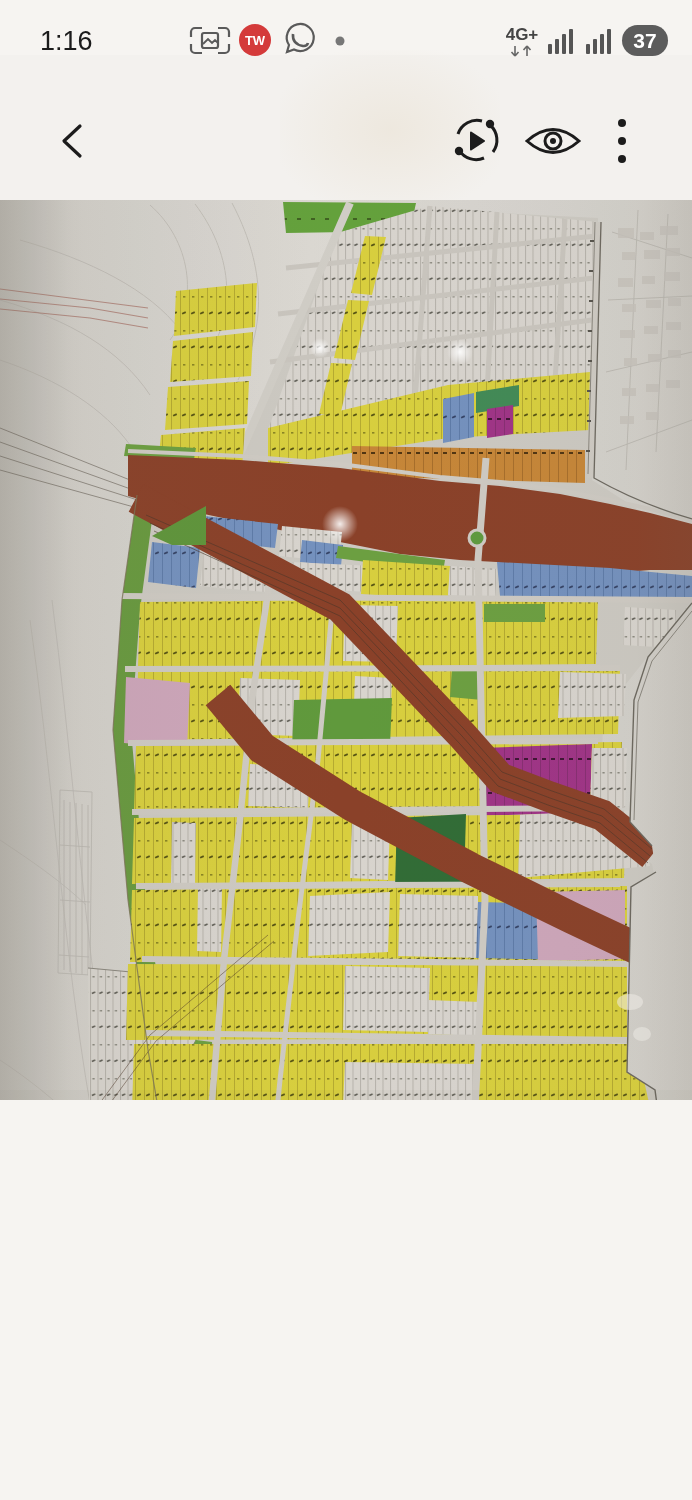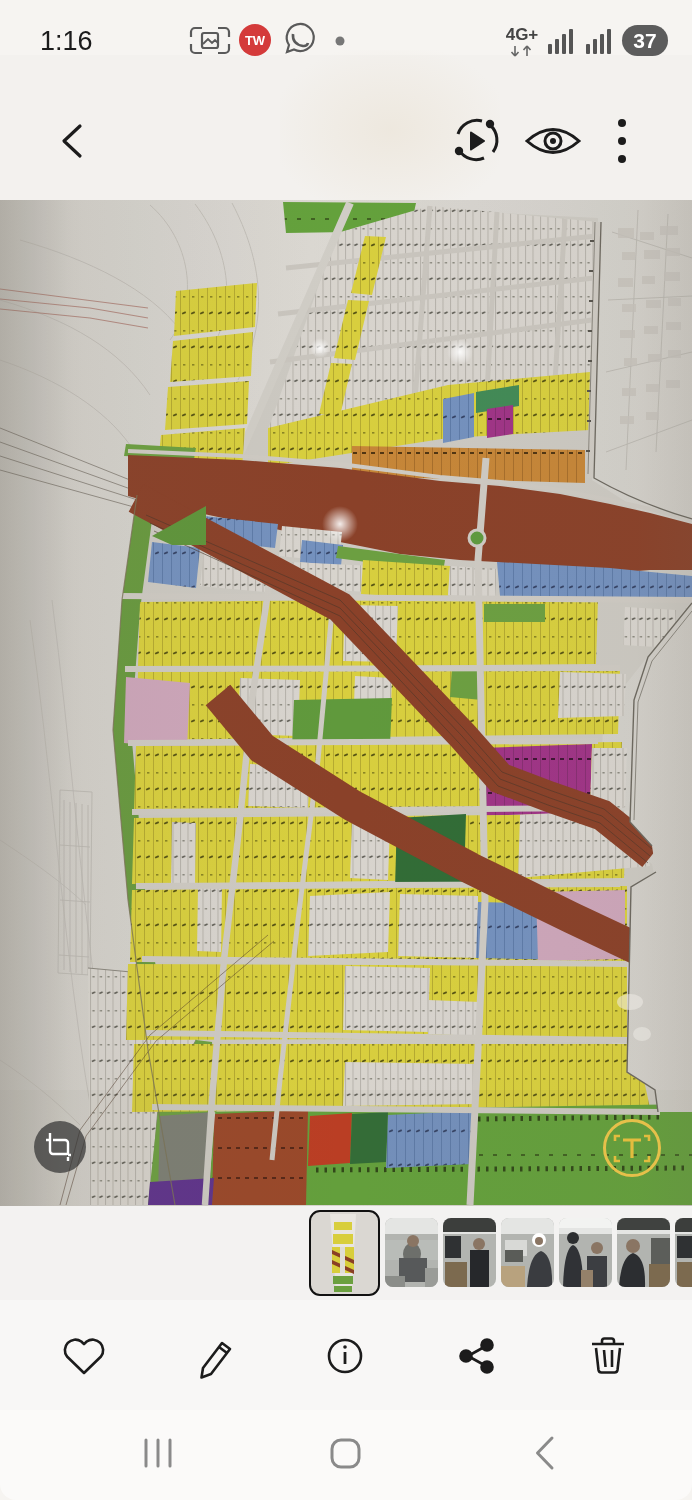--- a/index.html
+++ b/index.html
@@ -1,16 +1,16 @@
 <!DOCTYPE html>
 <html><head>
 <meta charset="utf-8">
 <style>
 html,body{margin:0;padding:0;background:#f6f4f1;font-family:"Liberation Sans",sans-serif;}
-#page{position:relative;width:692px;height:1500px;overflow:hidden;background:#f6f4f1;border-radius:16px;}
+#page{position:relative;width:692px;height:1100px;overflow:hidden;background:#f6f4f1;}
 svg{display:block;font-family:"Liberation Sans",sans-serif;}
 </style>
 </head>
 <body>
 <div id="page">
 <svg width="692" height="1500" viewBox="0 0 692 1500">
 
 <defs>
 <pattern id="pW" width="7.5" height="34" patternUnits="userSpaceOnUse">
   <rect width="7.5" height="34" fill="#dcd8d2"></rect>

